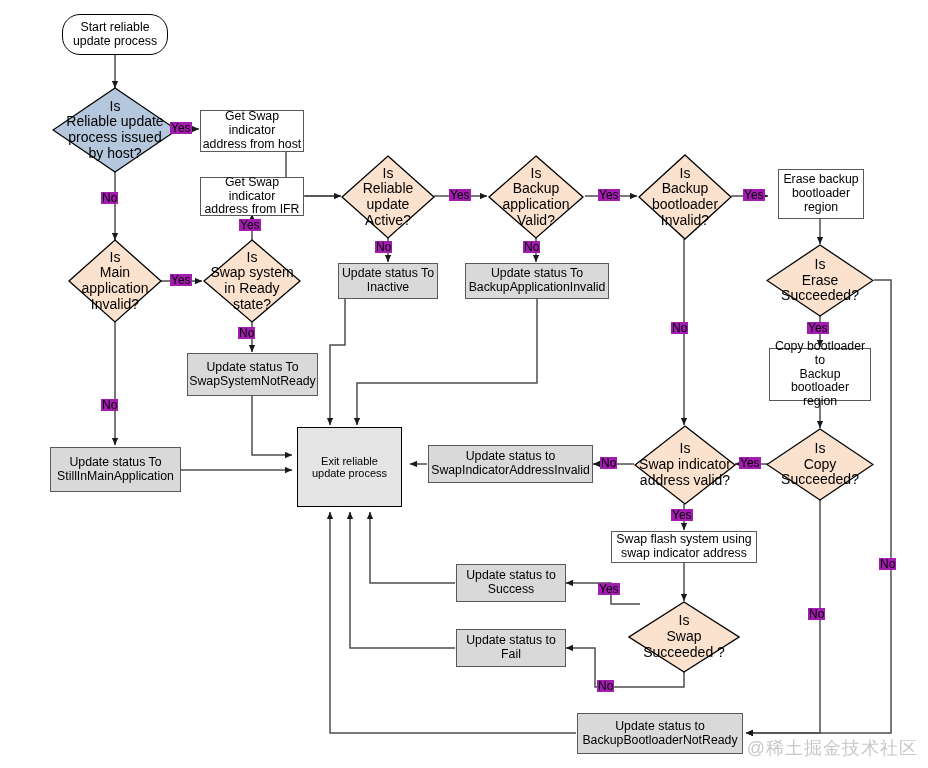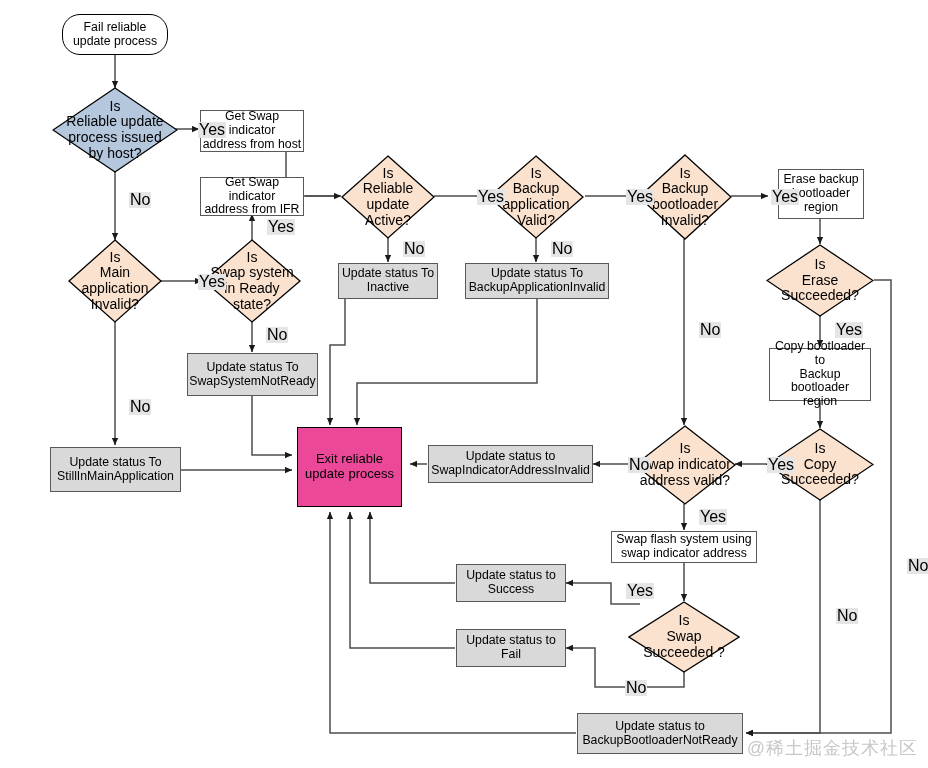--- a/index.html
+++ b/index.html
@@ -3,25 +3,25 @@
 <meta charset="utf-8">
 <style>
   html,body{margin:0;padding:0;background:#ffffff;}
   body{font-family:"Liberation Sans","DejaVu Sans",sans-serif;}
   #canvas{position:relative;width:928px;height:768px;background:#fff;overflow:hidden;}
   #svg-layer{position:absolute;left:0;top:0;width:928px;height:768px;}
   .node{position:absolute;box-sizing:border-box;display:flex;align-items:center;justify-content:center;text-align:center;line-height:1.12;color:#000;}
   .proc{border:1.4px solid #595959;background:#d9d9d9;font-size:12.3px;}
   .proc-white{border:1.4px solid #595959;background:#ffffff;font-size:12.3px;}
   .term{border:1.4px solid #000;background:#ffffff;border-radius:18px;font-size:12.3px;}
-  .exit{border:1.6px solid #000;background:#ec4899;font-size:13px;}
+  .exit{border:1.6px solid #000;background:#e5e5e5;font-size:11px;}
   .dec{background:transparent;font-size:14px;}
   .dec .dtext{position:relative;z-index:3;padding:0 2px;}
   .dec .dshape{position:absolute;left:0;top:0;width:100%;height:100%;z-index:1;}
-  .edge-label{position:absolute;font-size:16px;color:#000;background:#e5e5e5;padding:0 1px;line-height:1;z-index:4;white-space:nowrap;margin-left:28px;}
+  .edge-label{position:absolute;font-size:12px;color:#000;background:#a21caf;padding:0 1px;line-height:1;z-index:4;white-space:nowrap;}
   .watermark{position:absolute;right:10px;bottom:8px;font-size:18px;color:#c8c8c8;letter-spacing:1px;z-index:5;}
   .nodetext{white-space:pre-line;}
 </style>
 </head>
 <body>
 
 <div id="canvas">
 
   <svg id="svg-layer" viewBox="0 0 928 768">
     <defs>
@@ -95,21 +95,21 @@
 
       <path d="M455,583 L370,583 L370,512"></path>
 
       <path d="M455,648 L350,648 L350,512"></path>
 
       <path d="M576,733 L330,733 L330,512"></path>
     </g>
   </svg>
 
   <div class="node term" style="left:62px;top:14px;width:106px;height:41px;">
-    <span class="nodetext">Fail reliable
+    <span class="nodetext">Start reliable
 update process</span>
   </div>
 
   <div class="node dec" style="left:52px;top:87px;width:126px;height:86px;">
     <svg class="dshape" viewBox="0 0 126 86" preserveAspectRatio="none">
         <polygon points="63,1 125,43 63,85 1,43" fill="#b4c7dd" stroke="#000" stroke-width="1.3"></polygon>
       </svg>
     <span class="dtext nodetext">Is
 Reliable update
 process issued

